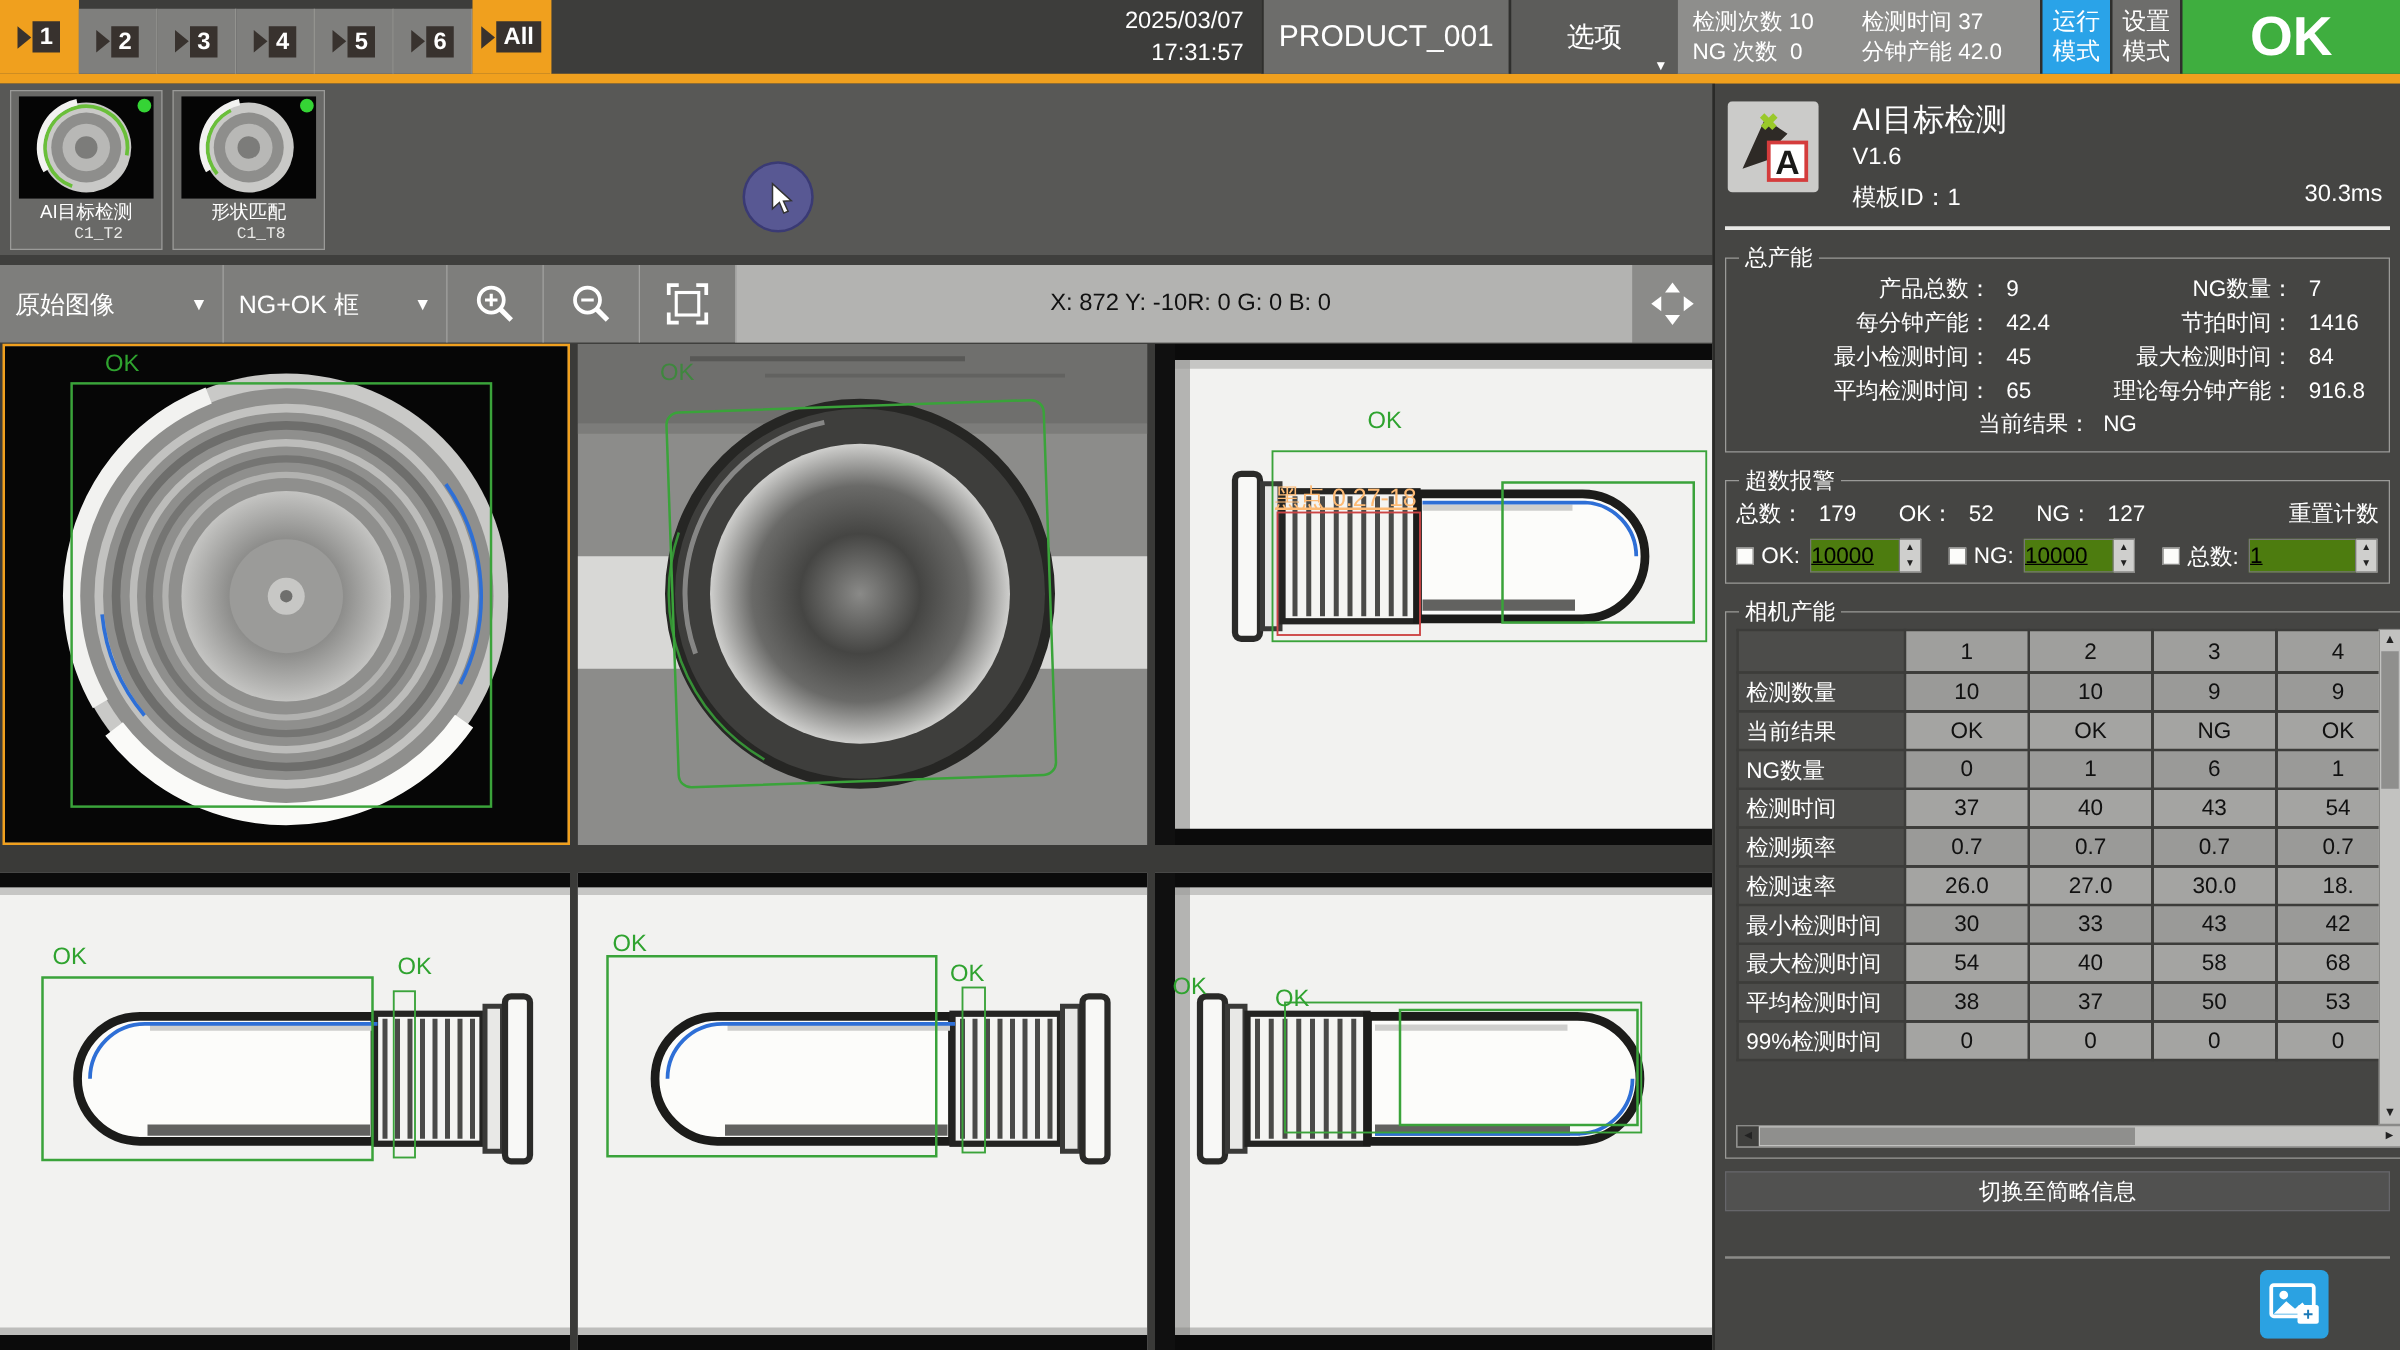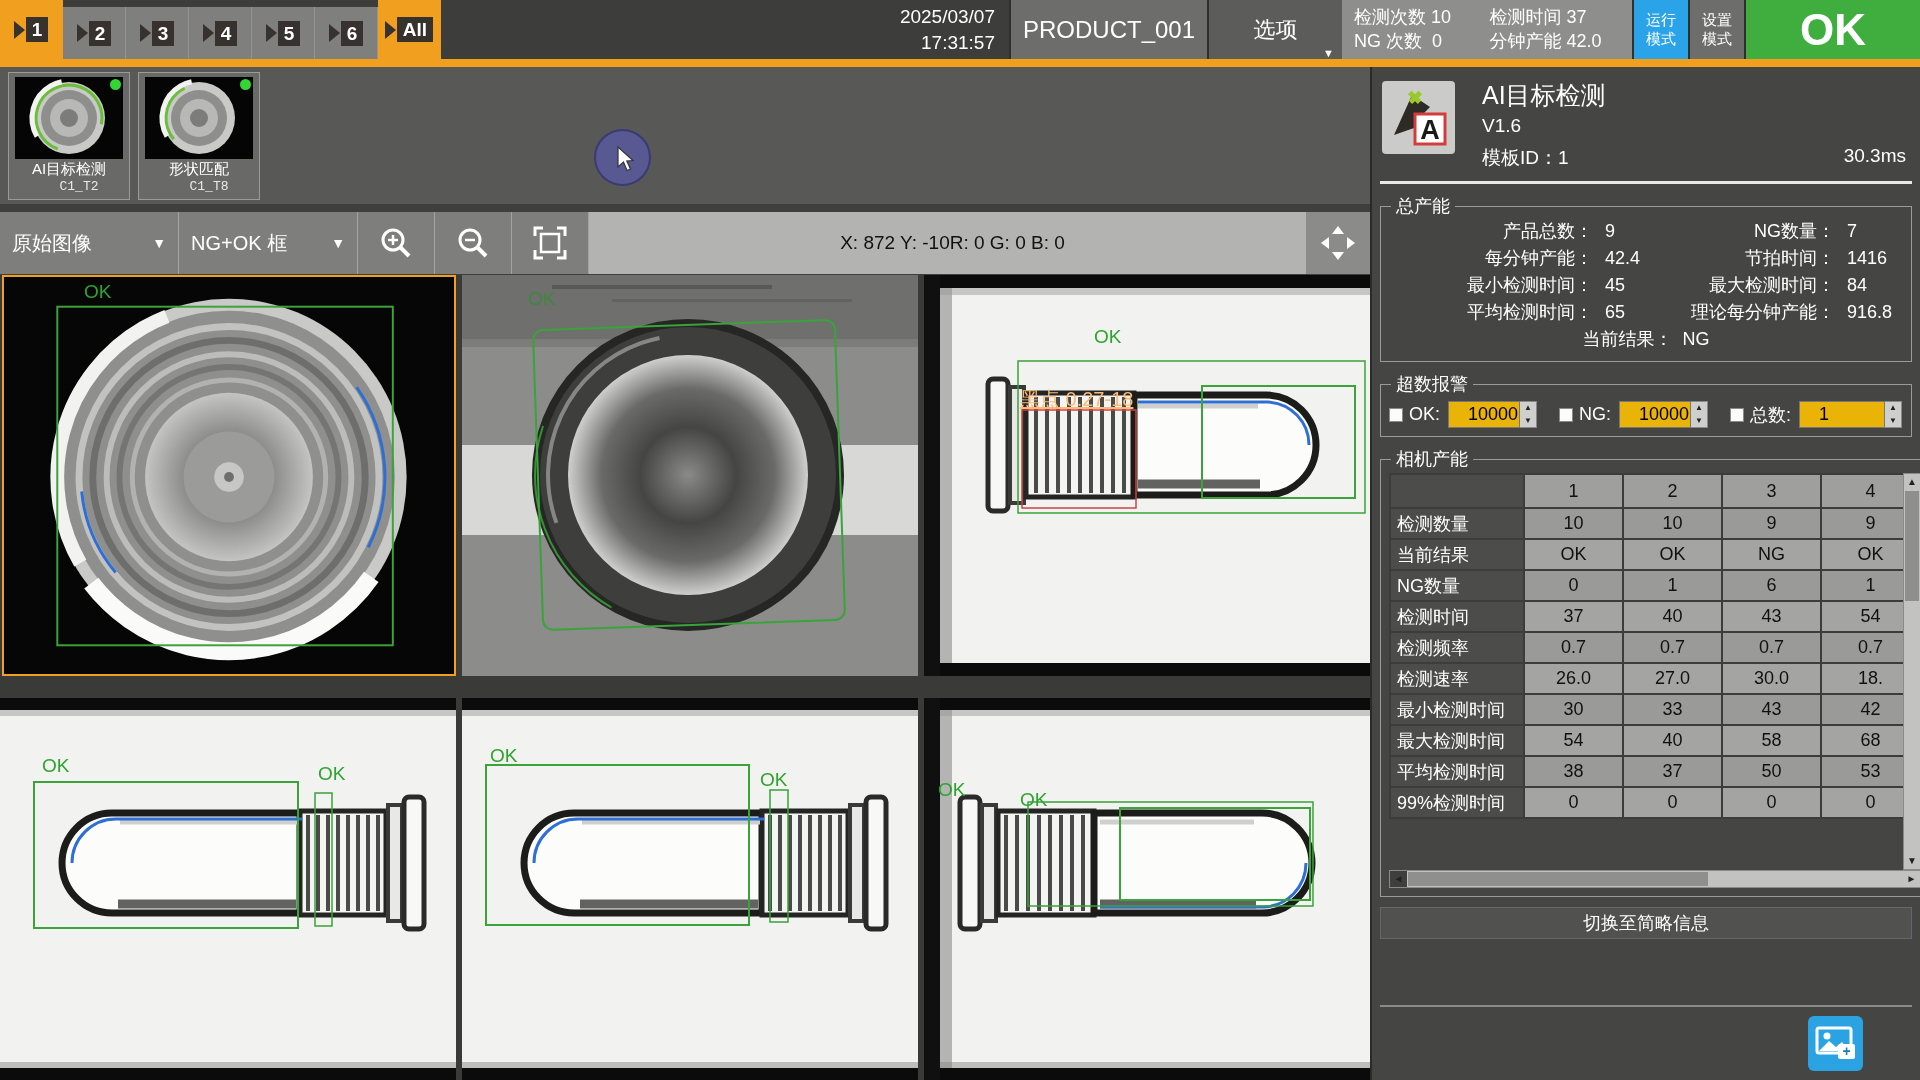--- a/index.html
+++ b/index.html
@@ -16,21 +16,21 @@
   .tri { width:0; height:0; border-top:9px solid transparent; border-bottom:9px solid transparent;
          border-left:11px solid #38322e; margin-right:1px; }
   .cam-num { background:#38322e; color:#fff; font-size:19px; font-weight:bold; padding:3px 6px; line-height:1; }
   .datetime { margin-left:auto; font-size:19px; text-align:right; align-self:center; line-height:1.35; margin-right:14px; }
   .tb-seg { display:flex; align-items:center; justify-content:center; border-left:2px solid #2f2f2d; }
   .product-btn { width:198px; background:#6d6d6b; font-size:24px; }
   .options-btn { width:135px; background:#5c5c5a; font-size:22px; position:relative; }
   .options-btn .dda { position:absolute; bottom:0px; right:8px; font-size:11px; color:#fff; }
   .stats { width:290px; background:#8e8e8c; display:grid; grid-template-columns:auto auto;
            column-gap:20px; align-content:center; padding:0 12px; font-size:18px; line-height:1.32; }
-  .mode-btn { width:56px; font-size:15px; line-height:1.25; }
+  .mode-btn { width:56px; font-size:19px; line-height:1.25; }
   .mode-btn span { width:42px; display:block; text-align:center; }
   .run-btn { background:#2aa3e8; }
   .setup-btn { background:#6d6d6b; }
   .ok-badge { width:176px; background:#3fae3f; font-size:44px; font-weight:bold; }
 
   
   .content { position:absolute; top:67px; left:0; width:1920px; height:1013px; }
   .left { position:absolute; top:0; left:0; width:1370px; height:1013px; background:#3f3f3d; }
 
   .thumbrow { position:absolute; top:0; left:0; width:1370px; height:137px; background:#585856; }
@@ -84,22 +84,22 @@
   .pvalue { text-align:left; padding-left:12px; }
   .prod-current { text-align:center; font-size:18px; line-height:27px; }
   .prod-current b { font-weight:normal; padding-left:10px; }
 
   .alarm-line1 { display:flex; align-items:center; font-size:18px; height:30px; }
   .alarm-line1 .v { padding-left:12px; }
   .alarm-line1 .g { margin-left:34px; }
   .reset-btn { margin-left:auto; cursor:default; }
   .alarm-line2 { display:flex; align-items:center; font-size:18px; margin-top:5px; }
   .chk { width:14px; height:14px; background:#fcfcfa; border:1px solid #8a8a88; display:inline-block; margin-right:6px; }
-  .limit-box { display:inline-block; height:27px; background:#eab308; color:#000; font-size:18px;
-               line-height:25px; padding:0 19px; border:1px solid #777; margin-left:8px; }
+  .limit-box { display:inline-block; height:27px; background:#4d7c0f; color:#000; font-size:18px;
+               line-height:25px; padding:0 0; border:1px solid #777; margin-left:8px;text-decoration:underline; }
   .w70 { width:72px; } .w86 { width:86px; }
   .spin { width:17px; height:27px; background:#cfcfcd; border:1px solid #8a8a88; border-left:none;
           display:inline-flex; flex-direction:column; vertical-align:top; }
   .spin i { flex:1; font-style:normal; font-size:8px; color:#222; text-align:center; line-height:12px; }
   .alarm-grp { display:flex; align-items:center; }
   .alarm-grp + .alarm-grp { margin-left:22px; }
 
   .tablewrap { position:relative; margin-top:2px; width:100%; height:397px; overflow:hidden; }
   table.cam { border-collapse:collapse; table-layout:fixed; width:530px; }
   .cam th, .cam td { border:2px solid #3c3c3a; font-size:18px; font-weight:normal; overflow:hidden; white-space:nowrap; }
@@ -469,20 +469,29 @@
           <div class="plabel">理论每分钟产能：</div>
           <div class="pvalue">916.8</div>
         </div>
       <div class="prod-current">
         <span>当前结果：</span><b>NG</b>
       </div>
     </fieldset>
 
     <fieldset class="fs">
       <legend>超数报警</legend>
+      <div class="alarm-line1">
+        <span>总数：</span>
+          <span class="v">179</span>
+        <span class="g">OK：</span>
+          <span class="v">52</span>
+        <span class="g">NG：</span>
+          <span class="v">127</span>
+        <span class="reset-btn">重置计数</span>
+      </div>
       <div class="alarm-line2">
         <span class="alarm-grp">
           <span class="chk"></span>
           <span>OK:</span>
           <span class="limit-box w70">10000</span>
             <span class="spin">
               <i>▲</i>
               <i>▼</i>
             </span>
         </span>

